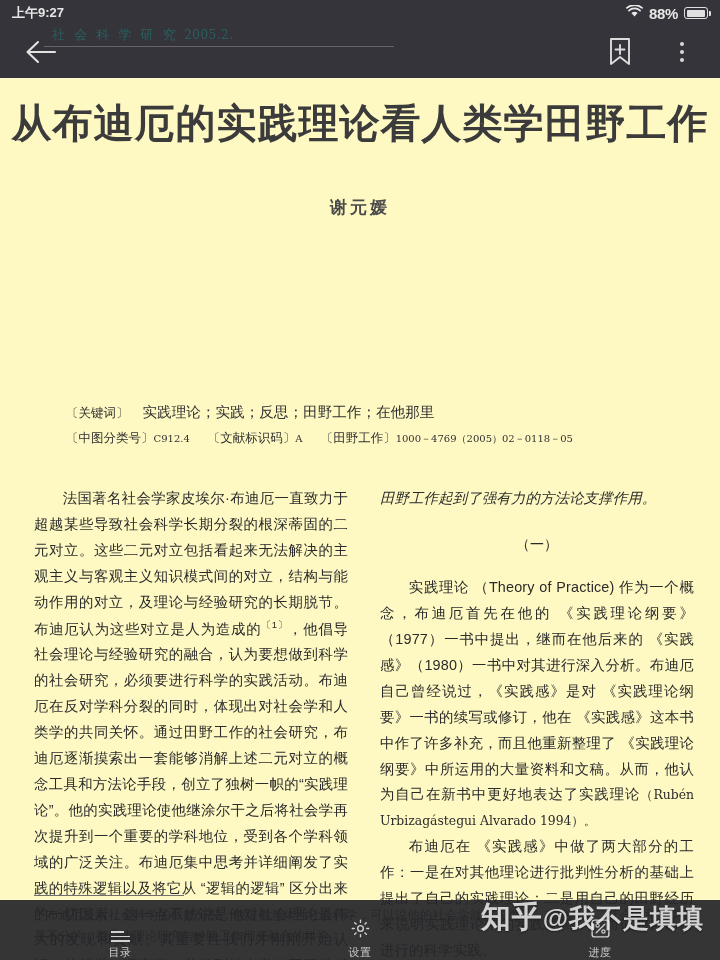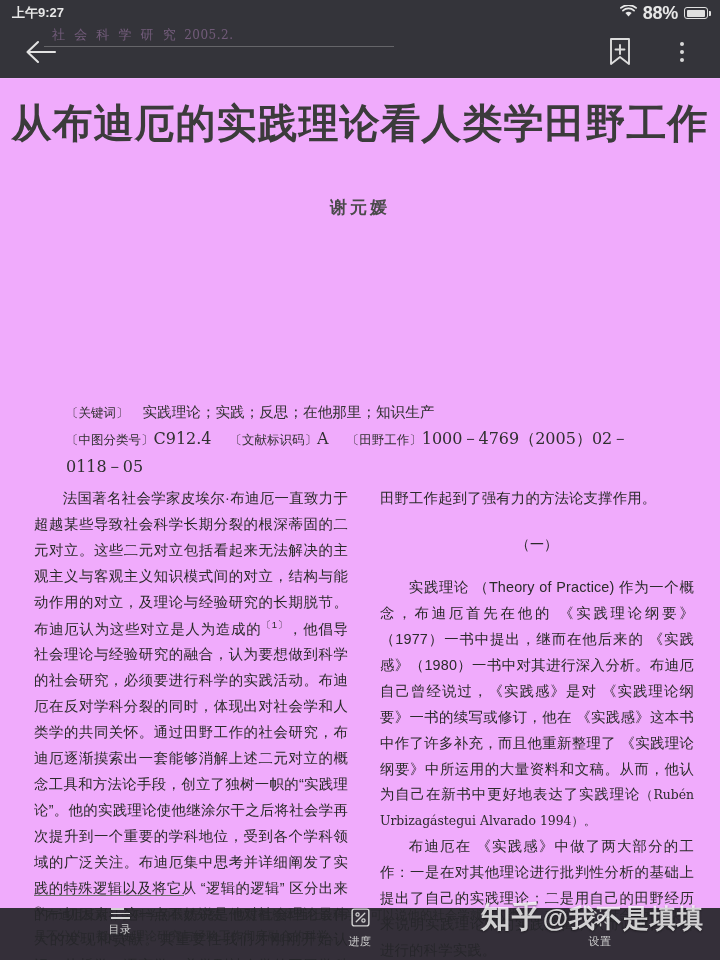--- a/index.html
+++ b/index.html
@@ -34,21 +34,21 @@
     font-size: 13px;
     font-weight: bold;
     z-index: 40;
   }
   .status-right {
     display: flex;
     align-items: center;
     gap: 6px;
   }
   .wifi-icon { display: block; }
-  .battery-pct { font-size: 18px; font-weight: bold; letter-spacing: -.3px; }
+  .battery-pct { font-size: 15px; font-weight: bold; letter-spacing: -.3px; }
   .battery-icon {
     width: 24px; height: 12px;
     border: 1.6px solid #e0e0e0;
     border-radius: 3px;
     position: relative;
     background: transparent;
   }
   .battery-icon::after {
     content: "";
     position: absolute;
@@ -111,21 +111,21 @@
     background: rgba(255,255,255,0.10);
     z-index: 34;
   }
 
   
   .page {
     position: absolute;
     top: 0; left: 0;
     width: 720px;
     height: 960px;
-    background: #f0abfc;
+    background: #fef9c3;
     padding: 0;
     overflow: hidden;
     z-index: 5;
     color: #23241f;
   }
   
 
   .journal-head {
     position: absolute;
     top: 28px; left: 52px;
@@ -187,40 +187,40 @@
   .meta-lines {
     position: absolute;
     top: 400px; left: 66px;
     width: 600px;
     font-size: 14.6px;
     line-height: 1.72;
     color: #303030;
   }
   .meta-lines .lbl { font-size: 12.5px; margin-top: 20px; }
   .meta-lines .sp { display: inline-block; width: 14px; }
-  .meta-serif { font-family: "DejaVu Serif","Liberation Serif",serif; font-size: 16px; }
+  .meta-serif { font-family: "DejaVu Serif","Liberation Serif",serif; font-size: 10px; }
 
   .columns {
     position: absolute;
     top: 486px; left: 34px;
     width: 660px;
     display: flex;
     gap: 32px;
   }
   .col {
     width: 314px;
     font-size: 14.4px;
     line-height: 1.80;
     text-align: justify;
     text-justify: inter-ideograph;
     color: #2b2b2b;
     letter-spacing: .15px;
   }
   .col p { margin: 0; text-indent: 2em; }
-  .col p.noindent { text-indent: 0; }
+  .col p.noindent { text-indent: 0; font-style: italic; }
   .sec-head {
     text-align: center !important;
     text-indent: 0 !important;
     margin: 20px 0 18px !important;
     font-family: "DejaVu Serif","Liberation Serif",serif;
     font-size: 14px;
   }
   sup { font-size: 9.5px; vertical-align: super; }
   .en-cite {
     font-family: "DejaVu Serif","Liberation Serif",serif;
@@ -243,24 +243,24 @@
     color: #3a3a3a;
     text-align: justify;
   }
   .footnote .fn-mark { font-size: 10px; vertical-align: super; margin-right: 3px; }
 
   
   .bottom-bar {
     position: absolute;
     bottom: 0; left: 0;
     width: 720px;
-    height: 52px;
+    height: 60px;
     background: rgba(38,38,42,0.93);
     display: flex;
-    align-items: flex-start;
+    align-items: flex-end;
     justify-content: space-around;
     z-index: 40;
   }
   .tool {
     display: flex;
     flex-direction: column;
     align-items: center;
     justify-content: center;
     gap: 3px;
     width: 120px;
@@ -306,21 +306,21 @@
     top: 0; left: 0;
     width: 720px; height: 78px;
     z-index: 31;
     opacity: .32;
     overflow: hidden;
   }
   .scrim-journal {
     position: absolute;
     top: 26px; left: 52px;
     font-size: 13px;
-    color: #f0abfc;
+    color: #14b8a6;
     letter-spacing: 2.5px;
     font-family: "DejaVu Serif","Liberation Serif",serif;
   }
   .scrim-journal .jh-year { letter-spacing: .5px; font-size: 12px; margin-left: 6px; }
   .scrim-rule {
     position: absolute;
     top: 46px; left: 44px;
     width: 350px; height: 1px;
     background: rgba(255,255,255,.75);
   }
@@ -337,21 +337,21 @@
     </div>
     <div class="journal-rule"></div>
 
     <div class="doc-title">从布迪厄的实践理论看人类学田野工作</div>
 
     <div class="doc-author">谢元媛</div>
 
 
     <div class="meta-lines">
       <div>
-        <span class="lbl">〔关键词〕</span><span class="sp"></span><span>实践理论；实践；反思；在他那里；知识生产</span>
+        <span class="lbl">〔关键词〕</span><span class="sp"></span><span>实践理论；实践；反思；田野工作；在他那里</span>
       </div>
       <div>
         <span class="lbl">〔中图分类号〕</span><span class="meta-serif">C912.4</span><span class="sp"></span>
         <span class="lbl">〔文献标识码〕</span><span class="meta-serif">A</span><span class="sp"></span>
         <span class="lbl">〔田野工作〕</span><span class="meta-serif">1000－4769（2005）02－0118－05</span>
       </div>
     </div>
 
     <div class="columns">
 
@@ -432,38 +432,38 @@
           <i></i>
           <i></i>
           <i></i>
         </span>
       <span class="tool-label">目录</span>
     </div>
 
     <div class="tool">
       <span>
         <svg width="19" height="19" viewBox="0 0 20 20" fill="none">
+          <circle cx="10" cy="10" r="3" stroke="#d2d2d2" stroke-width="1.5"></circle>
+          <path d="M10 1.4 V3.4 M10 16.6 V18.6 M1.4 10 H3.4 M16.6 10 H18.6 M3.9 3.9 L5.3 5.3 M14.7 14.7 L16.1 16.1 M16.1 3.9 L14.7 5.3 M5.3 14.7 L3.9 16.1" stroke="#d2d2d2" stroke-width="1.5" stroke-linecap="round"></path>
+        </svg>
+      </span>
+      <span class="tool-label">设置</span>
+    </div>
+
+    <div class="tool">
+      <span>
+        <svg width="19" height="19" viewBox="0 0 20 20" fill="none">
           <rect x="1.2" y="1.2" width="17.6" height="17.6" rx="2.2" stroke="#d2d2d2" stroke-width="1.5"></rect>
           <path d="M5.5 14.5 L14.5 5.5" stroke="#d2d2d2" stroke-width="1.4" stroke-linecap="round"></path>
           <circle cx="6.9" cy="6.9" r="1.7" stroke="#d2d2d2" stroke-width="1.3"></circle>
           <circle cx="13.1" cy="13.1" r="1.7" stroke="#d2d2d2" stroke-width="1.3"></circle>
         </svg>
       </span>
       <span class="tool-label">进度</span>
     </div>
 
-    <div class="tool">
-      <span>
-        <svg width="19" height="19" viewBox="0 0 20 20" fill="none">
-          <circle cx="10" cy="10" r="3" stroke="#d2d2d2" stroke-width="1.5"></circle>
-          <path d="M10 1.4 V3.4 M10 16.6 V18.6 M1.4 10 H3.4 M16.6 10 H18.6 M3.9 3.9 L5.3 5.3 M14.7 14.7 L16.1 16.1 M16.1 3.9 L14.7 5.3 M5.3 14.7 L3.9 16.1" stroke="#d2d2d2" stroke-width="1.5" stroke-linecap="round"></path>
-        </svg>
-      </span>
-      <span class="tool-label">设置</span>
-    </div>
-
   </div>
 
   <div class="watermark">
     <span>知乎</span><span class="wm-at">@我不是填填</span>
   </div>
 
 </div>
 
 </body></html>

